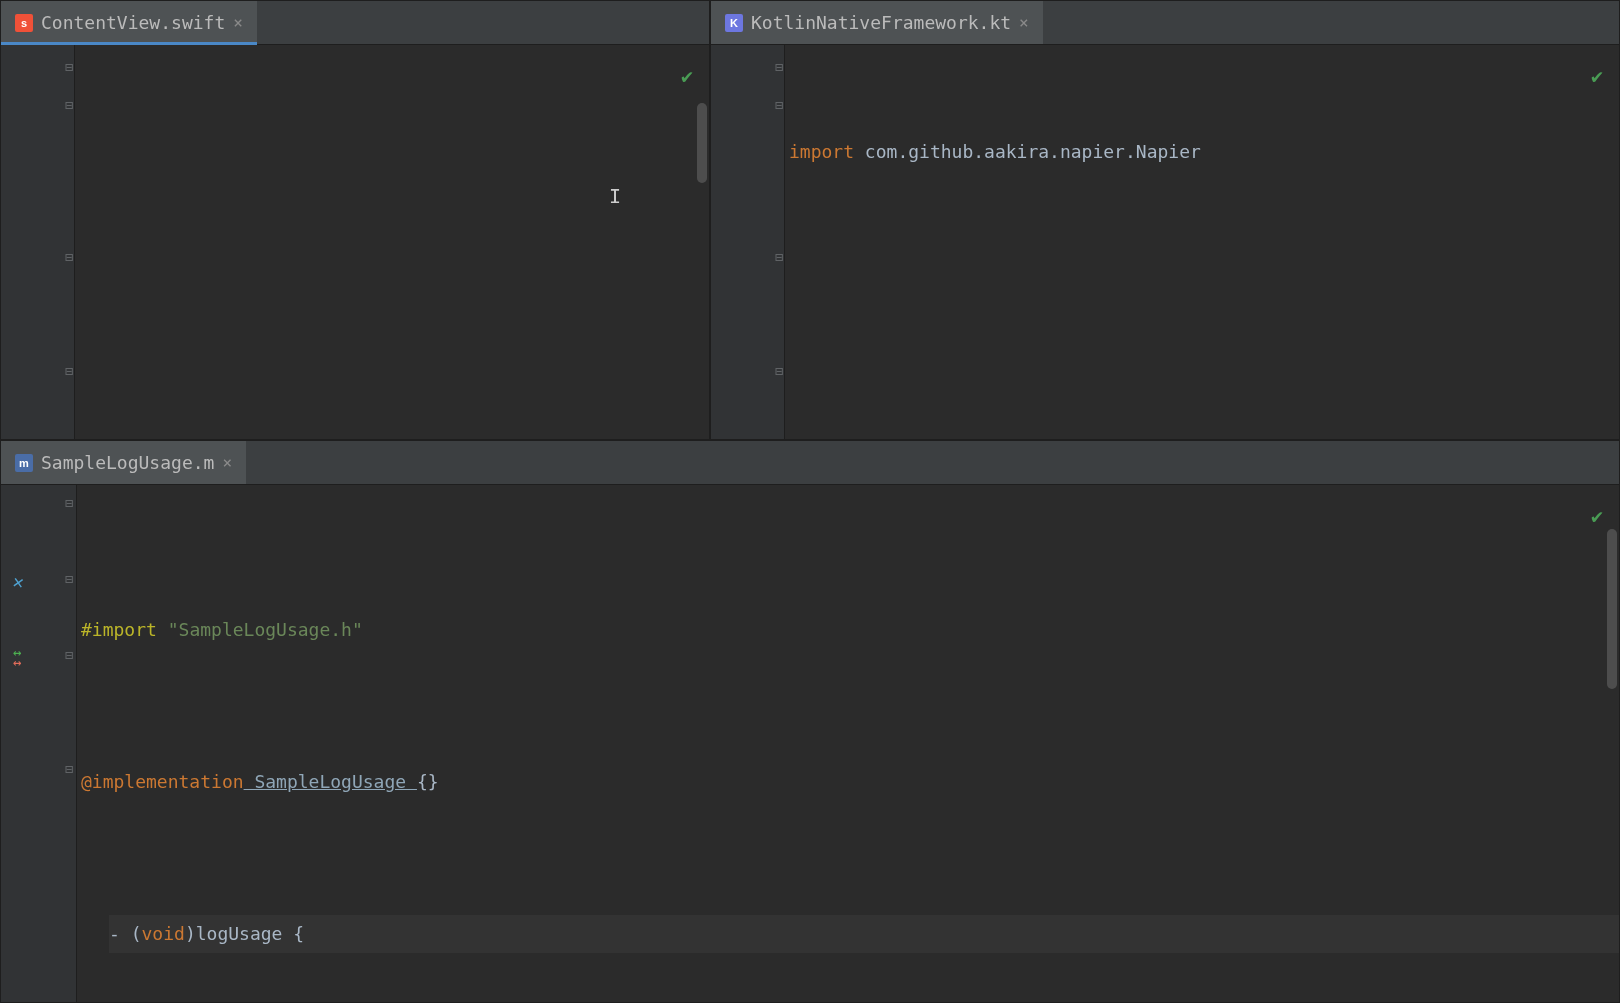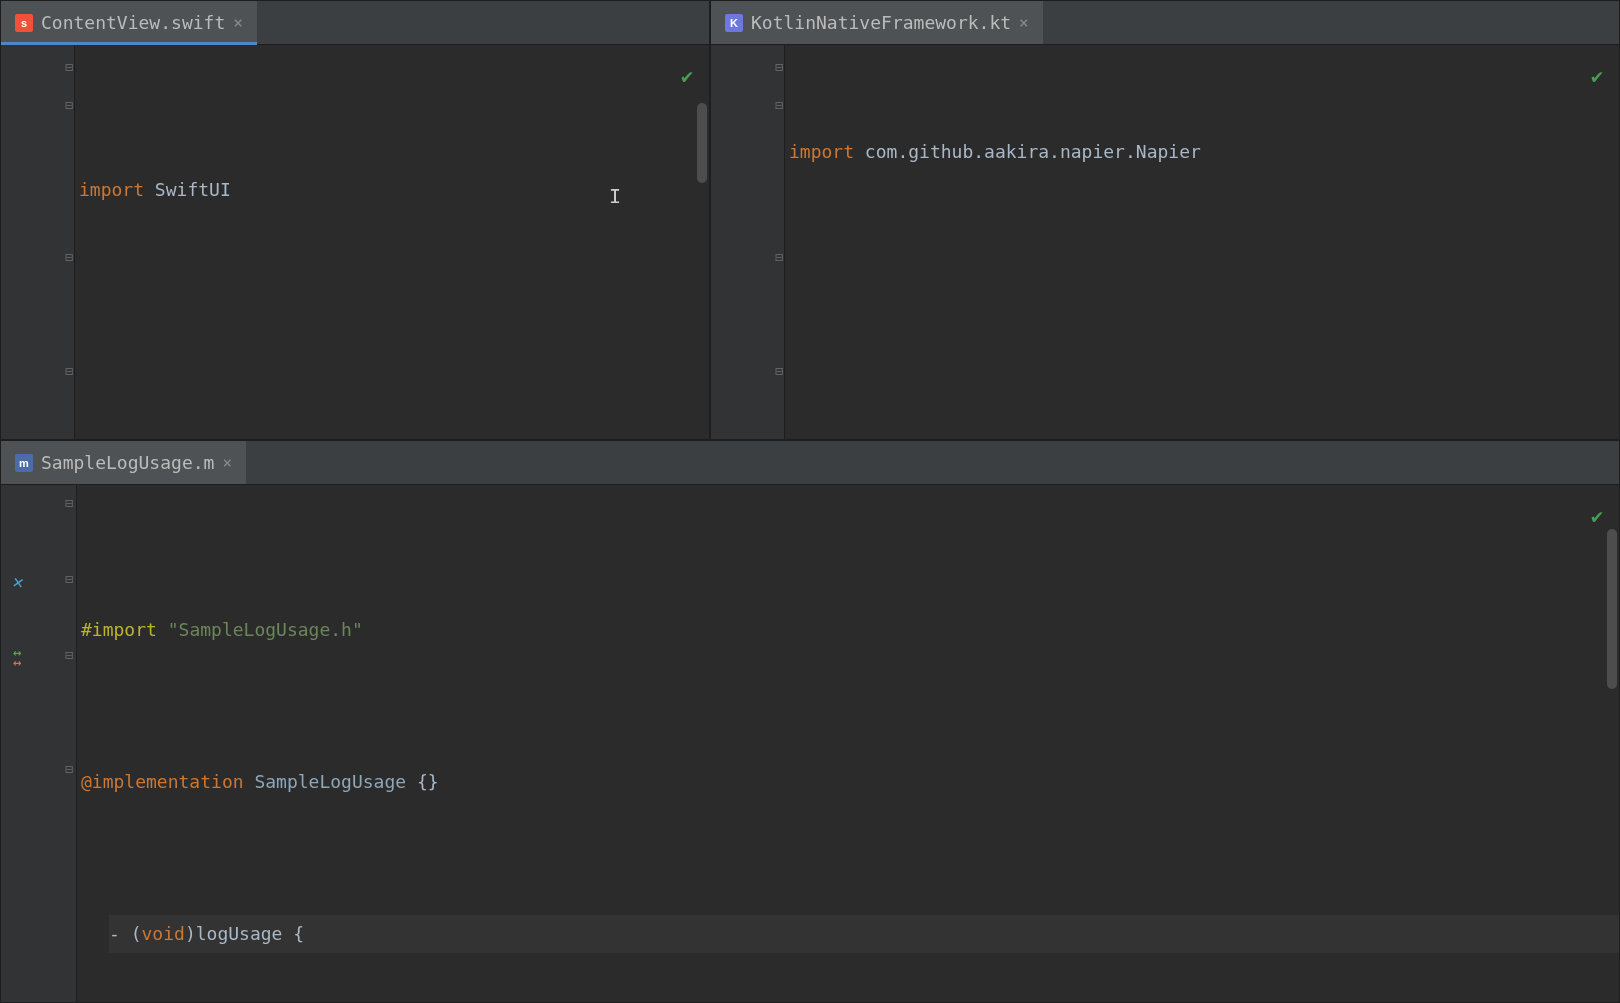--- a/index.html
+++ b/index.html
@@ -95,21 +95,21 @@
   .code {
     padding: 12px 0 0 4px;
     line-height: 38px;
     white-space: pre;
     position: relative;
     flex: 1;
     overflow: hidden;
   }
   .line { height: 38px; display: block; }
   .kw { color: #cc7832; }
-  .typ { color: #8fa6b7; }
+  .typ { color: #8fa6b7; text-decoration: underline; }
   .ann { color: #bbb529; }
   .str { color: #6a8759; }
   .ital { font-style: italic; color: #9876aa; text-decoration: underline;}
   .mutedbg { background: rgba(80,120,80,0.12); }
   .hl { background: rgba(255,255,255,0.04); display: inline-block; width: 100%; margin-left: 28px; }
   .check-icon {
     position: absolute;
     right: 16px;
     top: 12px;
     color: #499c54;
@@ -167,21 +167,20 @@
   <div class="editor">
     <div class="gutter">
       <span class="fold-mark" style="top:14px;">⊟</span>
       <span class="fold-mark" style="top:52px;">⊟</span>
       <span class="fold-mark" style="top:204px;">⊟</span>
       <span class="fold-mark" style="top:318px;">⊟</span>
     </div>
     <div class="code">
       <span class="check-icon">✔</span>
       <div class="scroll-thumb"></div>
-<span class="line"><span class="kw">import</span><span> SwiftUI</span></span>
 <span class="line"> </span>
 
 
 
 
 
 
       <span class="cursor-caret" style="left:534px; top:132px;">I</span>
     </div>
   </div>

